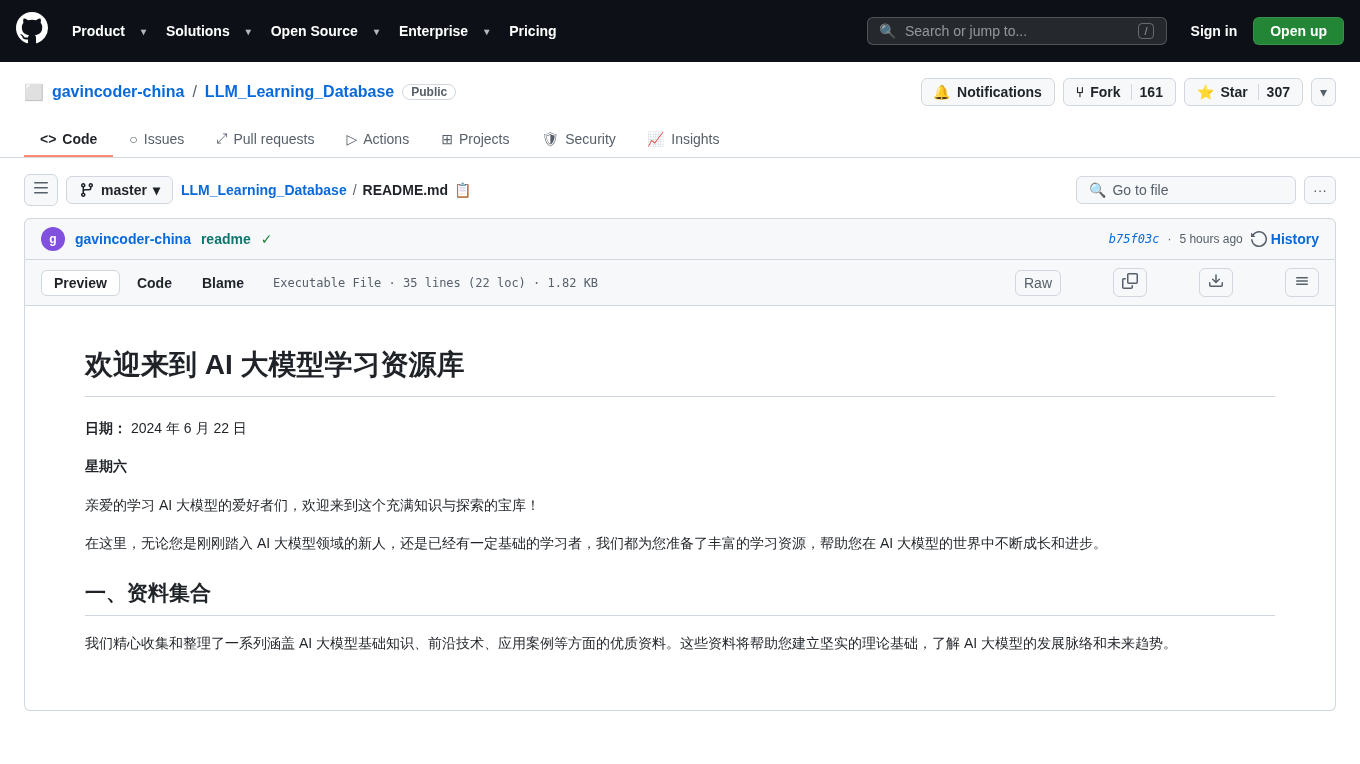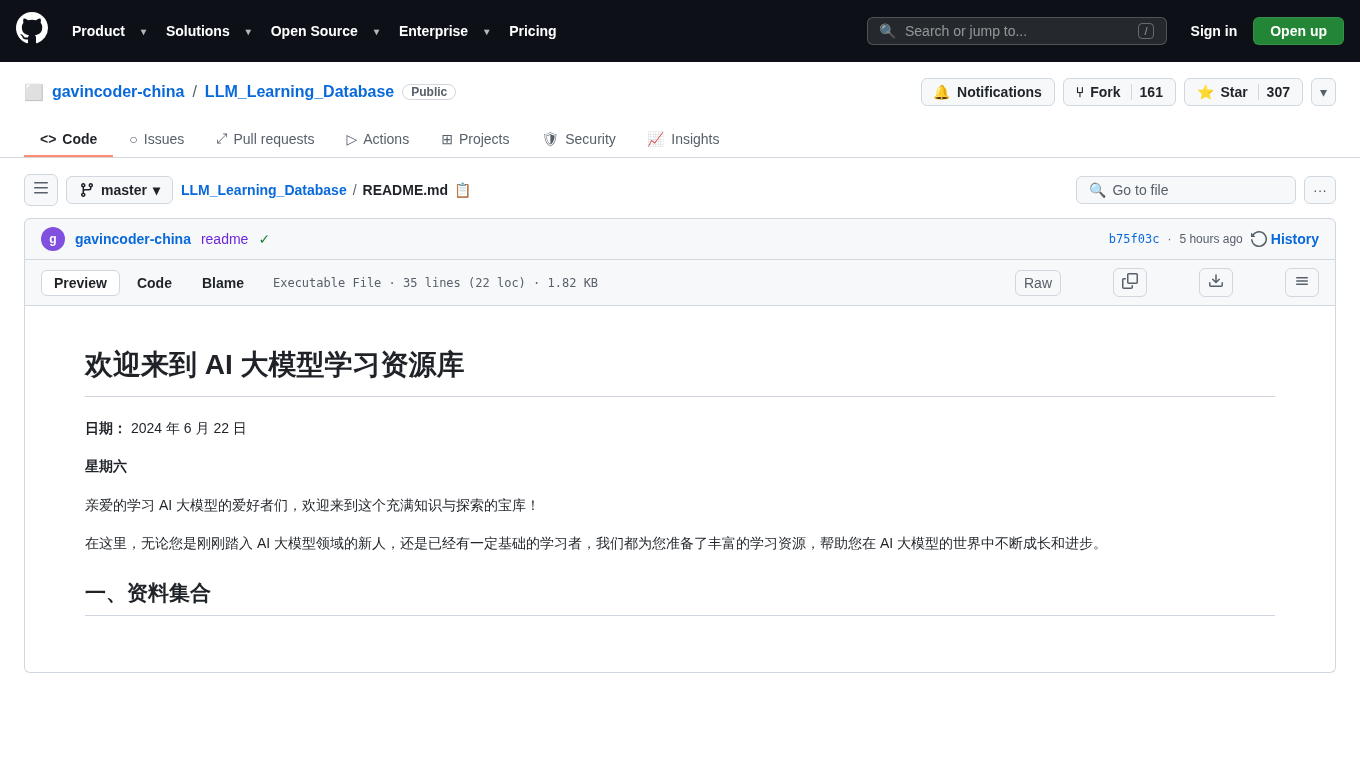--- a/index.html
+++ b/index.html
@@ -247,24 +247,24 @@
       background: #8250df;
       display: flex;
       align-items: center;
       justify-content: center;
       color: white;
       font-size: 12px;
       font-weight: 700;
       flex-shrink: 0;
     }
     .commit-author { color: #0969da; font-weight: 600; cursor: pointer; }
-    .commit-message { color: #6d28d9; font-weight: 400; text-align: right; }
+    .commit-message { color: #0f766e; font-weight: 700; text-align: right; }
     .commit-check { color: #1a7f37; font-size: 14px; }
     .commit-meta { margin-left: auto; display: flex; align-items: center; gap: 8px; color: #57606a; font-size: 12px; }
-    .commit-sha { color: #0969da; cursor: pointer; font-family: monospace; }
+    .commit-sha { color: #0969da; cursor: pointer; font-family: monospace; font-style: italic; }
     .history-btn {
       display: flex;
       align-items: center;
       gap: 4px;
       background: none;
       border: none;
       color: #0969da;
       cursor: pointer;
       font-size: 14px;
       font-weight: 600;
@@ -524,14 +524,15 @@
   <div class="readme-content">
     <h1>欢迎来到 AI 大模型学习资源库</h1>
     <p>
       <span class="bold">日期：</span>
       <span>2024 年 6 月 22 日</span>
     </p>
     <p class="bold">星期六</p>
     <p>亲爱的学习 AI 大模型的爱好者们，欢迎来到这个充满知识与探索的宝库！</p>
     <p>在这里，无论您是刚刚踏入 AI 大模型领域的新人，还是已经有一定基础的学习者，我们都为您准备了丰富的学习资源，帮助您在 AI 大模型的世界中不断成长和进步。</p>
     <h2>一、资料集合</h2>
+    <p>我们精心收集和整理了一系列涵盖 AI 大模型基础知识、前沿技术、应用案例等方面的优质资料。这些资料将帮助您建立坚实的理论基础，了解 AI 大模型的发展脉络和未来趋势。</p>
   </div>
 </div>
 
 </body></html>

